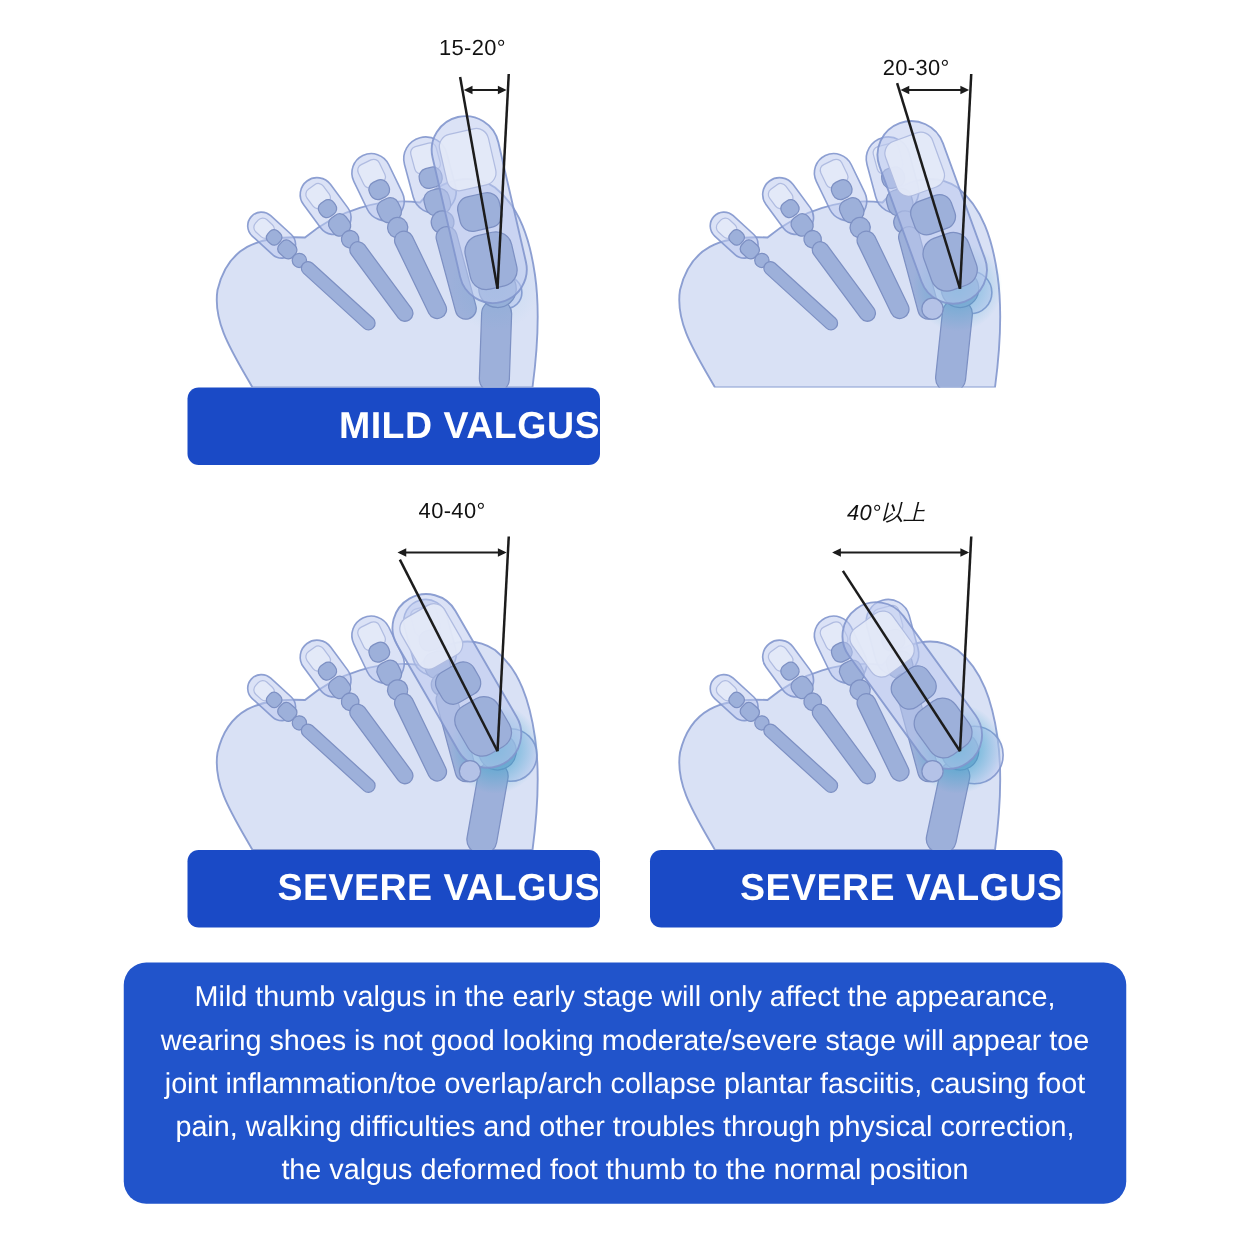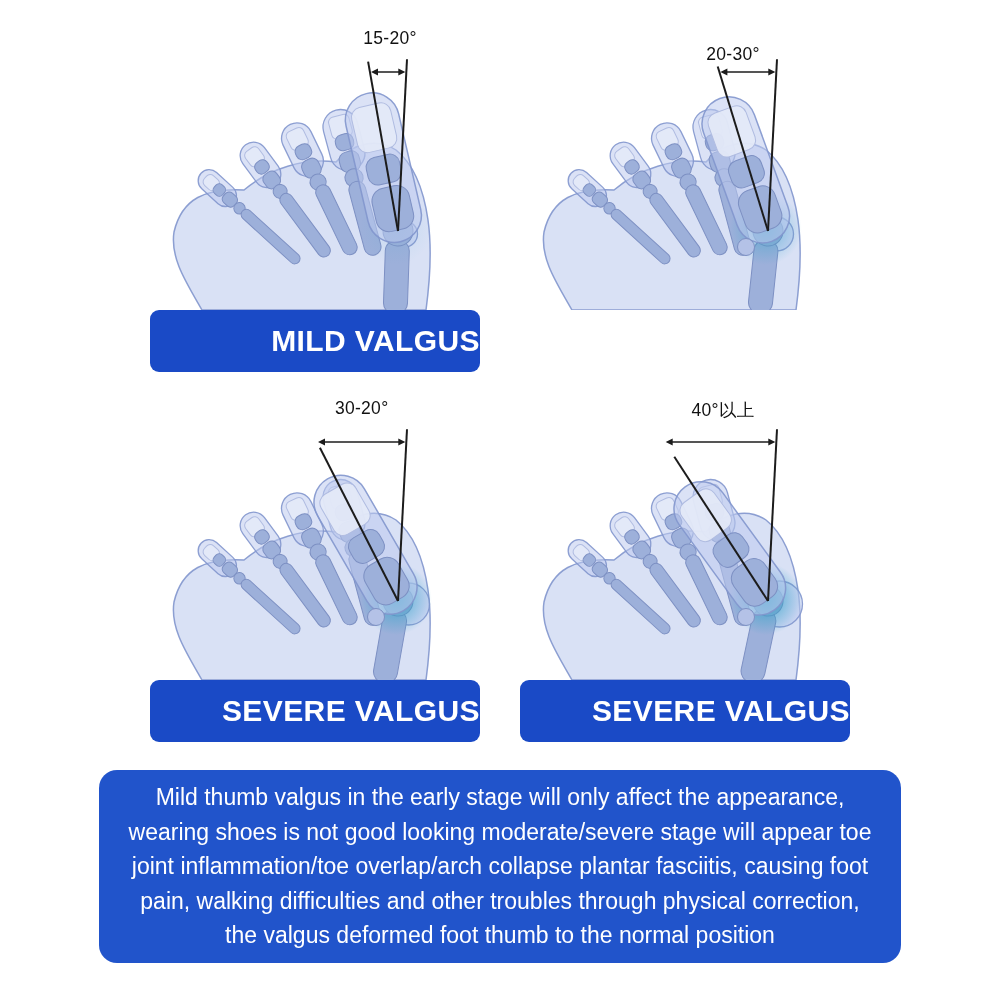--- a/index.html
+++ b/index.html
@@ -100,21 +100,21 @@
             <g>
         <line x1="248" y1="205" x2="257.0" y2="33.2" stroke="#1c1c1c" stroke-width="2"></line>
         <line x1="248" y1="205" x2="218.1" y2="35.6" stroke="#1c1c1c" stroke-width="2"></line>
         <g>
           <line x1="223.0" y1="46" x2="253.3" y2="46" stroke="#1c1c1c" stroke-width="1.5"></line>
           <path d="M221.0,46 l7,-3.4 l0,6.8 Z" fill="#1c1c1c"></path>
           <path d="M255.3,46 l-7,-3.4 l0,6.8 Z" fill="#1c1c1c"></path>
         </g>
       </g>
           </svg>
-        <div class="angle-label" style="left: 175px;">15-20°</div>
+        <div class="angle-label" style="left: 163px;">15-20°</div>
       </div>
       <div class="banner">
         <span>MILD VALGUS</span>
       </div>
     </section>
 
     <section class="panel">
       <div class="foot-area">
           <svg width="330" height="284" viewBox="0 0 330 284" xmlns="http://www.w3.org/2000/svg">
       <path d="M 24 206 C 32 172, 56 162, 94 164 C 120 142, 154 132, 186 136
@@ -245,21 +245,21 @@
             <g>
         <line x1="248" y1="205" x2="257.0" y2="33.2" stroke="#1c1c1c" stroke-width="2"></line>
         <line x1="248" y1="205" x2="169.9" y2="51.7" stroke="#1c1c1c" stroke-width="2"></line>
         <g>
           <line x1="170.0" y1="46" x2="253.3" y2="46" stroke="#1c1c1c" stroke-width="1.5"></line>
           <path d="M168.0,46 l7,-3.4 l0,6.8 Z" fill="#1c1c1c"></path>
           <path d="M255.3,46 l-7,-3.4 l0,6.8 Z" fill="#1c1c1c"></path>
         </g>
       </g>
           </svg>
-        <div class="angle-label" style="left: 146.659px;">30-20°</div>
+        <div class="angle-label" style="left: 146.659px;">40-40°</div>
       </div>
       <div class="banner">
         <span>SEVERE VALGUS</span>
       </div>
     </section>
 
     <section class="panel">
       <div class="foot-area">
           <svg width="330" height="284" viewBox="0 0 330 284" xmlns="http://www.w3.org/2000/svg">
       <path d="M 24 206 C 32 172, 56 162, 94 164 C 120 142, 154 132, 186 136
@@ -319,21 +319,21 @@
             <g>
         <line x1="248" y1="205" x2="257.0" y2="33.2" stroke="#1c1c1c" stroke-width="2"></line>
         <line x1="248" y1="205" x2="154.3" y2="60.7" stroke="#1c1c1c" stroke-width="2"></line>
         <g>
           <line x1="147.7" y1="46" x2="253.3" y2="46" stroke="#1c1c1c" stroke-width="1.5"></line>
           <path d="M145.7,46 l7,-3.4 l0,6.8 Z" fill="#1c1c1c"></path>
           <path d="M255.3,46 l-7,-3.4 l0,6.8 Z" fill="#1c1c1c"></path>
         </g>
       </g>
           </svg>
-        <div class="angle-label" style="left: 138px;">40°以上</div>
+        <div class="angle-label" style="left: 124px; font-style: italic;">40°以上</div>
       </div>
       <div class="banner">
         <span>SEVERE VALGUS</span>
       </div>
     </section>
 
   </div>
 
   <div class="description-box">
     <p>Mild thumb valgus in the early stage will only affect the appearance, wearing shoes is not good looking moderate/severe stage will appear toe joint inflammation/toe overlap/arch collapse plantar fasciitis, causing foot pain, walking difficulties and other troubles through physical correction, the valgus deformed foot thumb to the normal position</p>

